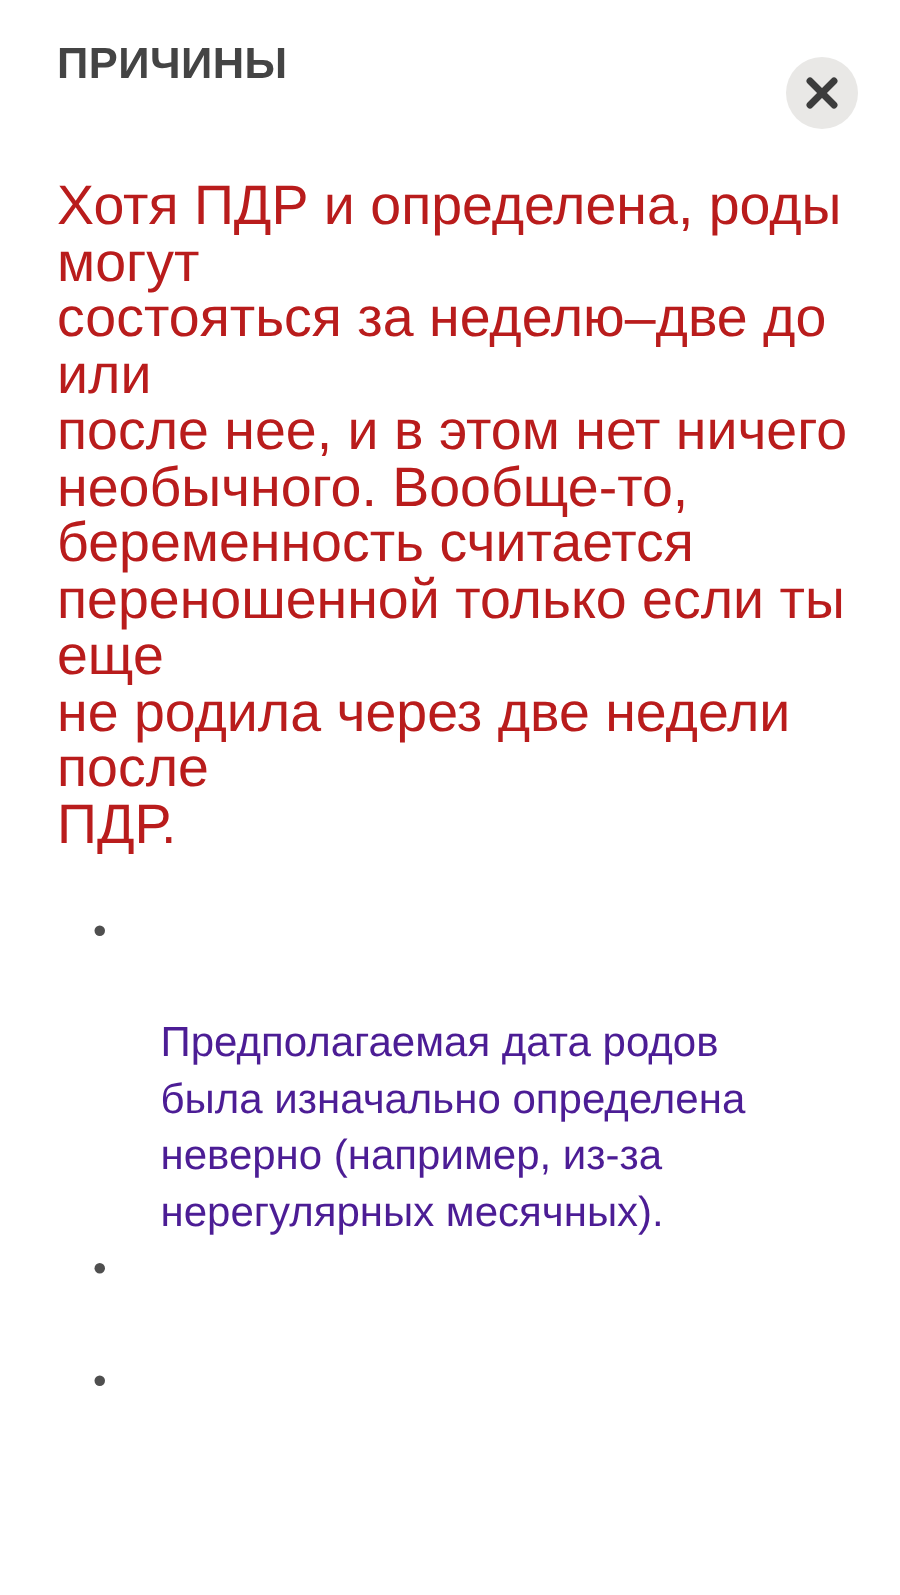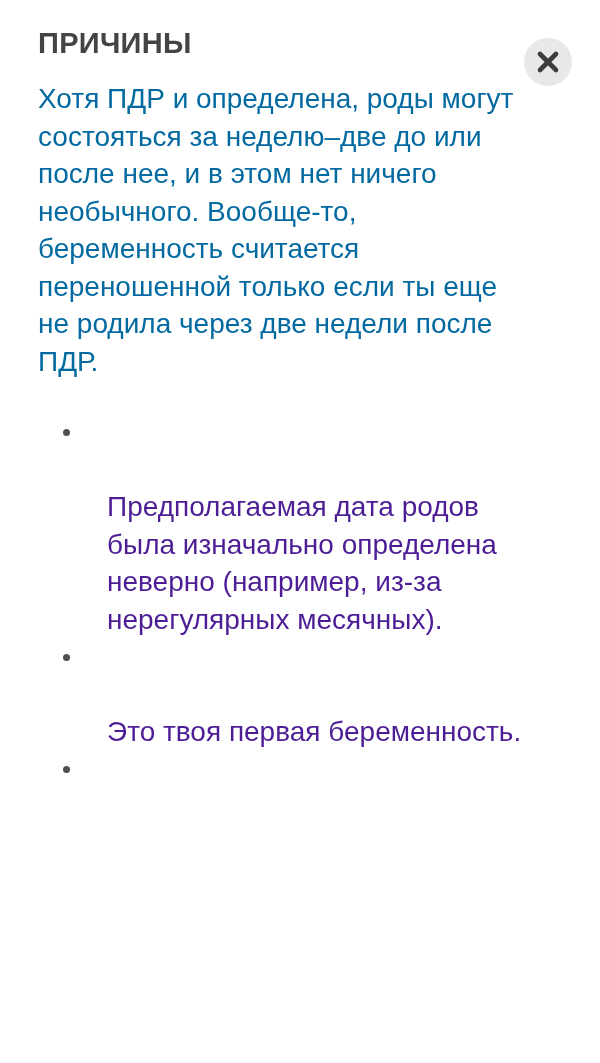--- a/index.html
+++ b/index.html
@@ -21,27 +21,27 @@
     width: 600px;
     height: 1063px;
     padding: 26px 28px 0 38px;
   }
   .heading {
     font-size: 29px;
     line-height: 34px;
     font-weight: bold;
     color: #444444;
     letter-spacing: 0.3px;
-    margin: 0 0 20px 0;
+    margin: 0 0 58px 0;
     white-space: pre-line;
   }
   .para {
-    font-size: 28px;
+    font-size: 37px;
     line-height: 37.5px;
-    color: #0369a1;
+    color: #b91c1c;
     margin: 0 0 33px 0;
     white-space: pre-line;
   }
   .para.question {
     margin-bottom: 31px;
   }
   ul.reasons {
     list-style: none;
     margin: 0 0 42px 0;
     padding: 0;
@@ -111,21 +111,20 @@
   <ul class="reasons">
     <li>
       <span class="dot"></span>
       <span>Предполагаемая дата родов
 была изначально определена
 неверно (например, из-за
 нерегулярных месячных).</span>
     </li>
     <li>
       <span class="dot"></span>
-      <span>Это твоя первая беременность.</span>
     </li>
     <li>
       <span class="dot"></span>
       
     </li>
 
   </ul>
 
 </div>
 

